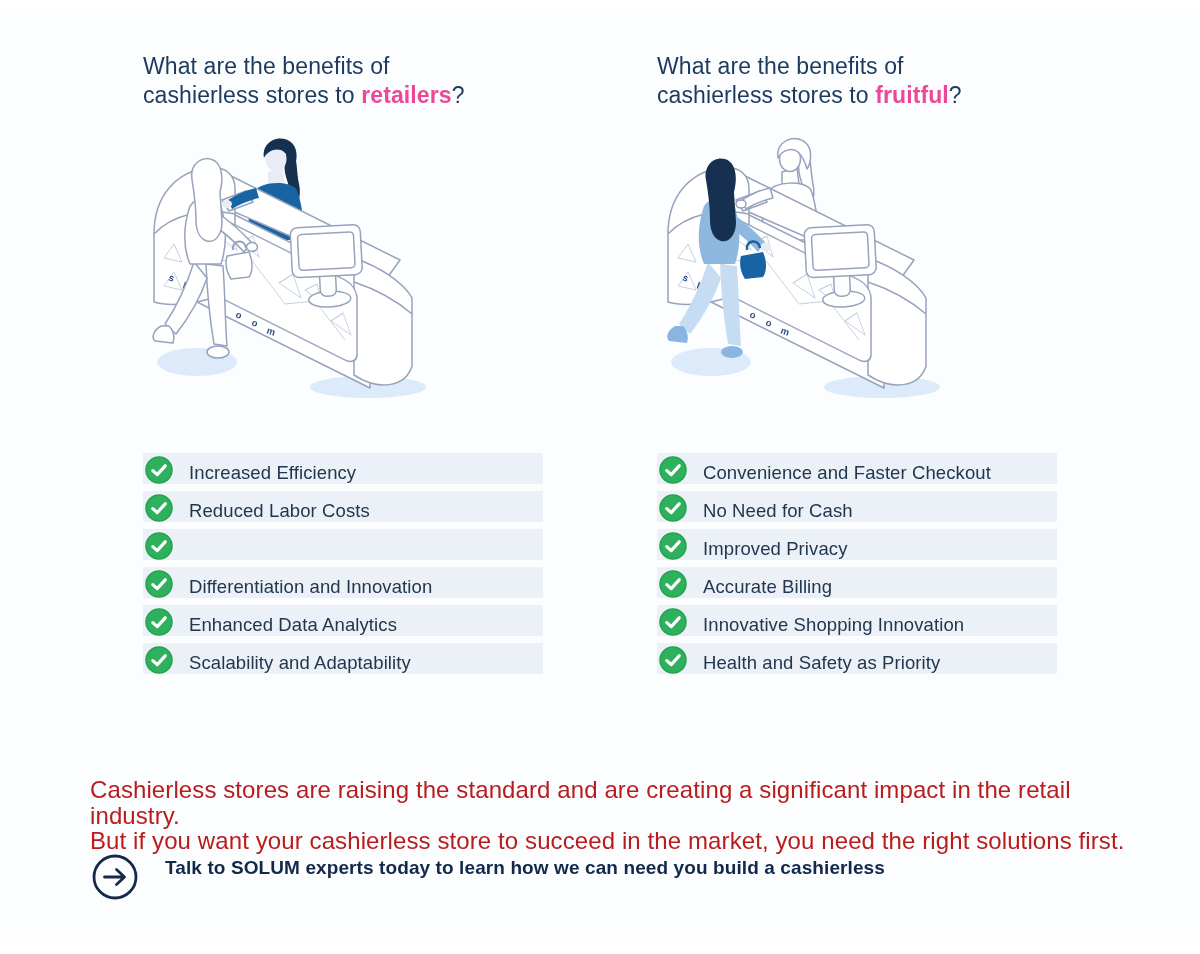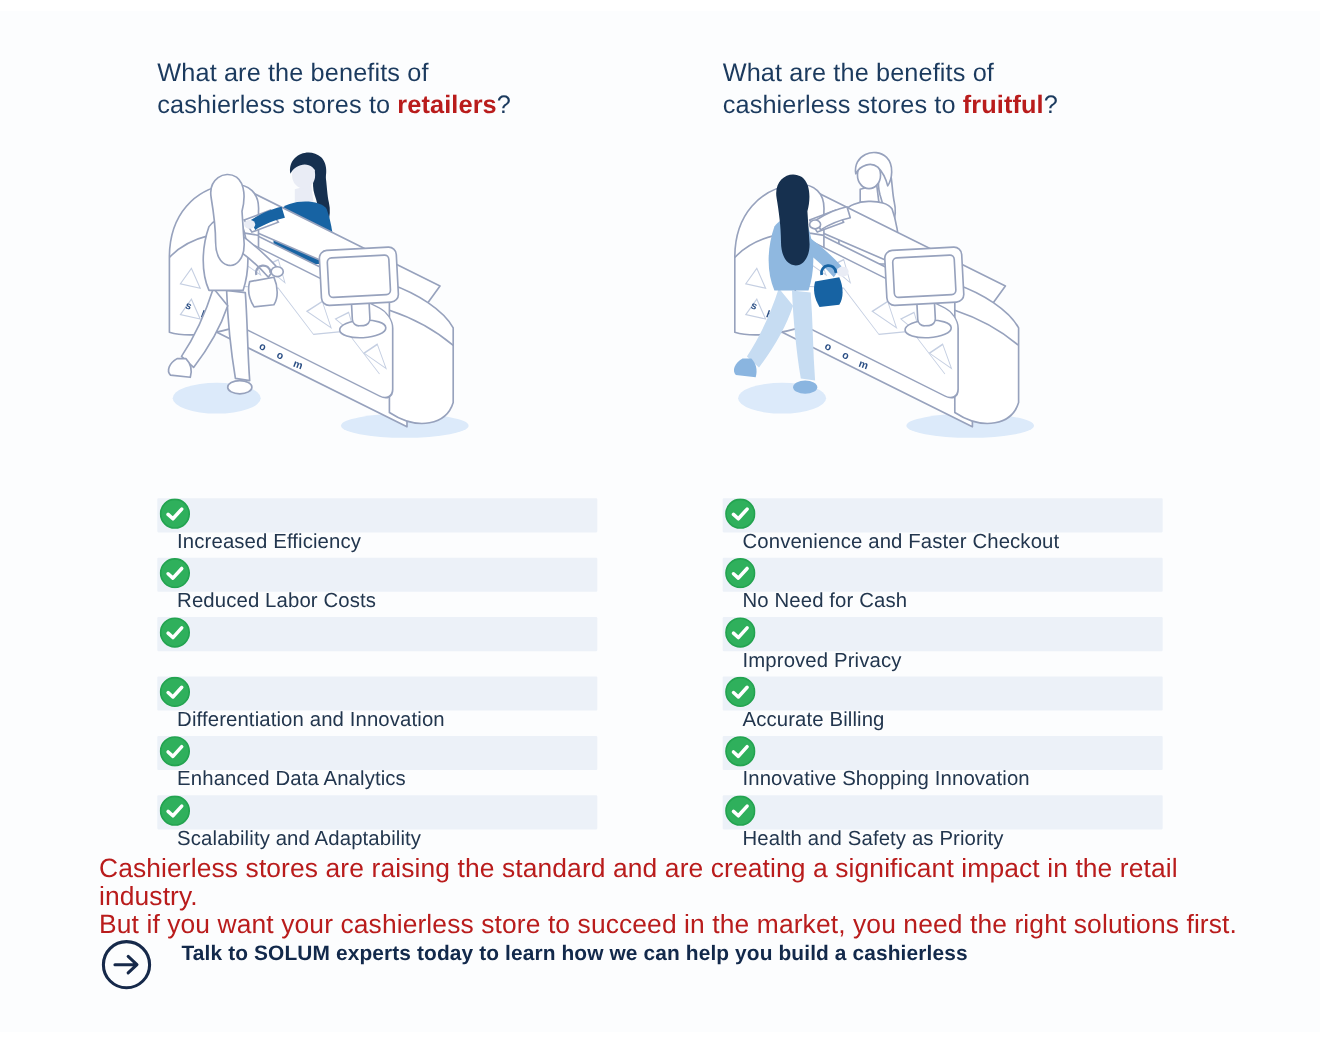--- a/index.html
+++ b/index.html
@@ -5,21 +5,21 @@
   * { margin:0; padding:0; box-sizing:border-box; }
   html,body { width:1200px; height:954px; background:#ffffff; font-family:"Liberation Sans", sans-serif; overflow:hidden; }
   .stage { position:relative; width:1036px; height:954px; background:#ffffff; }
   .canvas-band { position:absolute; left:0; top:10px; width:1200px; height:928px; background:#fcfdfe; }
 
   .panel { position:absolute; top:52px; width:402px; }
   .panel-left  { left:143px; }
   .panel-right { left:657px; }
 
   .heading { font-size:23px; line-height:29px; color:#1b3a5e; font-weight:400; letter-spacing:.1px; }
-  .heading strong { font-weight:700; color:#b91c1c; }
+  .heading strong { font-weight:700; color:#ec4899; }
 
   .illus { position:absolute; left:-3px; top:78px; width:320px; height:280px; }
   .illus svg { display:block; width:320px; height:280px; }
 
   
   .line-art { fill:#ffffff; stroke:#97a2bd; stroke-width:1.5; stroke-linejoin:round; }
   .edge     { fill:none; stroke:#97a2bd; stroke-width:1.5; }
   .pat      { fill:none; stroke:#c5cfe2; stroke-width:1; }
   .shadow   { fill:#dceafa; stroke:none; }
   .letter   { fill:#2b4f85; font-family:"Liberation Sans",sans-serif; font-size:9.5px; font-weight:bold; }
@@ -38,22 +38,22 @@
   .v-cust .u-top   { fill:#8fb8e0; stroke:none; }
   .v-cust .u-pants { fill:#c6dcf2; stroke:none; }
   .v-cust .u-shoe  { fill:#8ab5e0; stroke:none; }
   .v-cust .u-basket{ fill:#1763a3; stroke:none; }
   .v-cust .u-basket-handle { fill:none; stroke:#1763a3; stroke-width:2.5; }
   .v-cust .c-hair, .v-cust .c-skin, .v-cust .c-shirt, .v-cust .c-paper
             { fill:#ffffff; stroke:#97a2bd; stroke-width:1.5; stroke-linejoin:round; }
 
   
   .benefits { position:absolute; left:0; top:401px; width:400px; list-style:none; }
-  .row { display:flex; align-items:flex-start; height:31px; margin-bottom:23px;
-         background:#ecf1f8; border-radius:1px; padding-left:2px;flex-direction:column; }
+  .row { display:flex; align-items:flex-end; height:31px; margin-bottom:7px;
+         background:#ecf1f8; border-radius:1px; padding-left:2px; }
   .check { width:28px; height:28px; flex:0 0 28px; }
   .check svg { display:block; width:28px; height:28px; }
   .row-label { margin-left:16px; font-size:18.5px; color:#22364e; letter-spacing:.1px; white-space:nowrap; }
 
   
   .closing { position:absolute; left:90px; top:777px; width:1040px;
              font-size:24px; line-height:25.5px; color:#b91c1c; letter-spacing:.1px; }
   .cta-icon { position:absolute; left:91px; top:853px; width:48px; height:48px; }
   .cta-icon svg { display:block; width:48px; height:48px; }
   .cta-text { position:absolute; left:165px; top:856px; width:800px;
@@ -317,14 +317,14 @@
   </section>
 
   <p class="closing"><span>Cashierless stores are raising the standard and are creating a significant impact in the retail industry.</span><br><span>But if you want your cashierless store to succeed in the market, you need the right solutions first.</span></p>
 
   <span class="cta-icon">
     <svg viewBox="0 0 48 48">
       <circle cx="24" cy="24" r="21" fill="none" stroke="#16294a" stroke-width="2.8"></circle>
       <path d="M13.5,24 L32.5,24 M25.5,16.5 L33.5,24 L25.5,31.5" fill="none" stroke="#16294a" stroke-width="2.8" stroke-linecap="round" stroke-linejoin="round"></path>
     </svg>
   </span>
-  <p class="cta-text"><span>Talk to SOLUM experts today to learn how we can help you build a cashierless</span><br></p>
+  <p class="cta-text"><span>Talk to SOLUM experts today to learn how we can need you build a cashierless</span><br></p>
 </div>
 
 </body></html>

